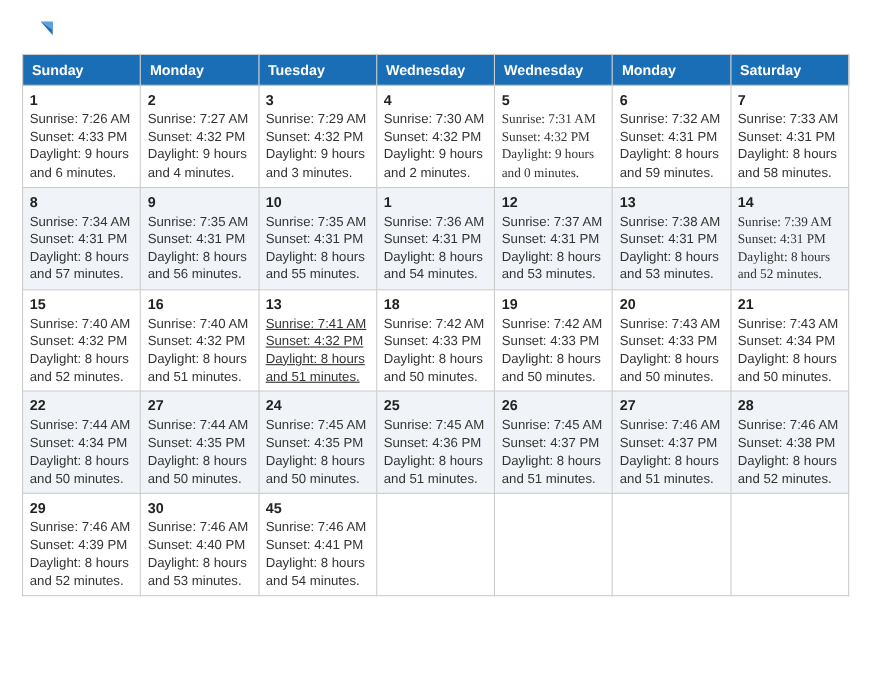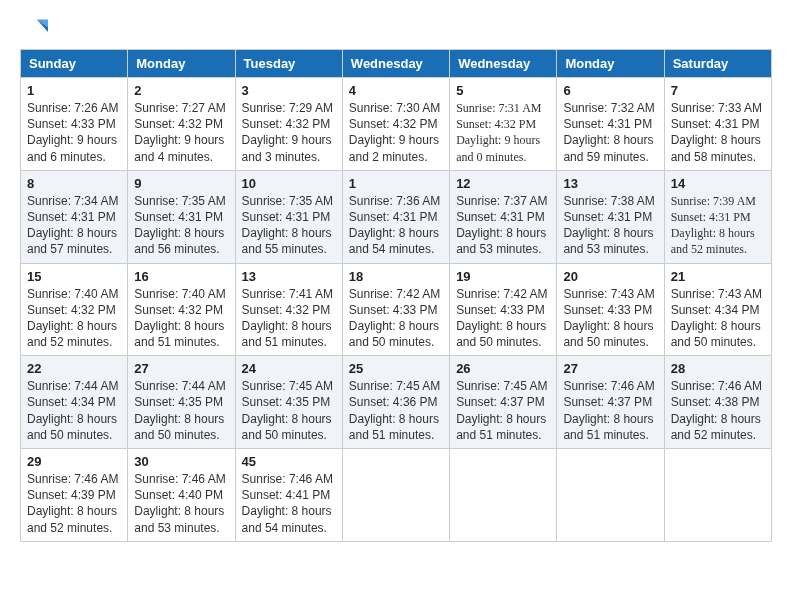--- a/index.html
+++ b/index.html
@@ -230,21 +230,21 @@
 Daylight: 8 hours and 52 minutes.</div>
           </td>
           <td>
             <span class="day-num">16</span>
             <div class="day-info" style="white-space: pre-line;">Sunrise: 7:40 AM
 Sunset: 4:32 PM
 Daylight: 8 hours and 51 minutes.</div>
           </td>
           <td>
             <span class="day-num">13</span>
-            <div class="day-info" style="white-space: pre-line;">Sunrise: 7:41 AM
+            <div class="day-info" style="white-space: pre-line; text-decoration: underline;">Sunrise: 7:41 AM
 Sunset: 4:32 PM
 Daylight: 8 hours and 51 minutes.</div>
           </td>
           <td>
             <span class="day-num">18</span>
             <div class="day-info" style="white-space: pre-line;">Sunrise: 7:42 AM
 Sunset: 4:33 PM
 Daylight: 8 hours and 50 minutes.</div>
           </td>
           <td>

